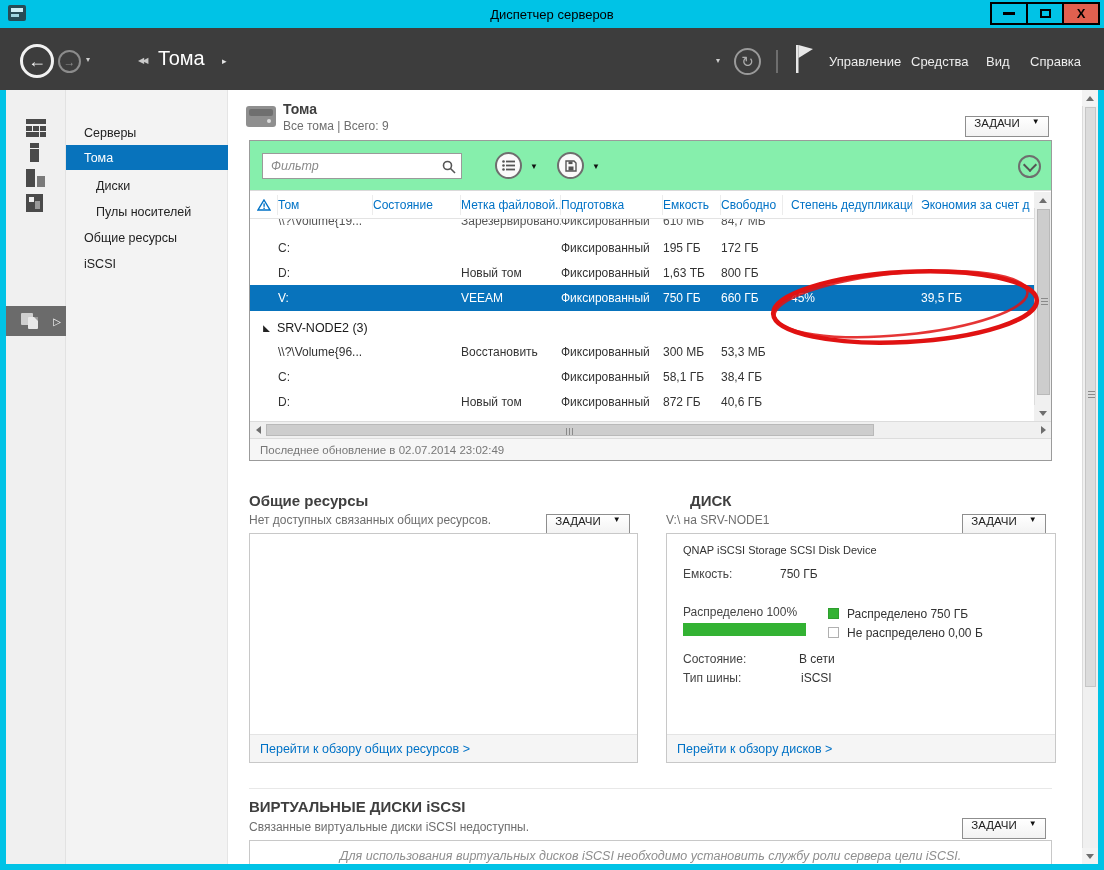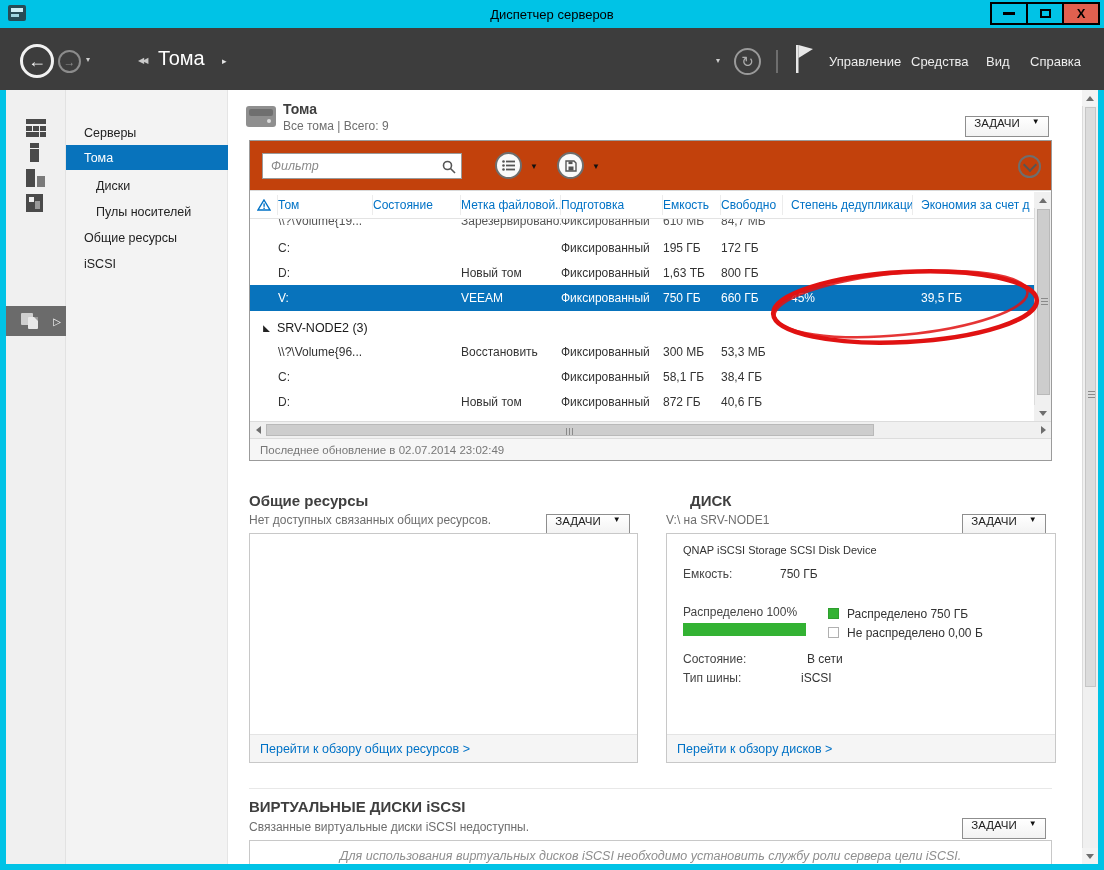--- a/index.html
+++ b/index.html
@@ -53,21 +53,21 @@
   .tasks-btn{display:flex;justify-content:center;gap:12px;width:84px;height:21px;border:1px solid #8E8E8E;background:linear-gradient(#FFFFFF,#F2F2F2);font-size:11.5px;color:#222;box-sizing:border-box;cursor:default}
   .tasks-btn .cv{font-size:8px;color:#111}
   .link{font-size:12.5px;color:#0072C6;cursor:pointer}
   
   .vol-head-icon{left:246px;top:106px;width:30px;height:21px;background:#8F8F8F;border-radius:3px}
   .vol-head-icon:before{content:"";position:absolute;left:3px;top:3px;width:24px;height:7px;background:#6F6F6F;border-radius:2px}
   .vol-head-icon:after{content:"";position:absolute;right:5px;bottom:4px;width:4px;height:4px;border-radius:50%;background:#DDD}
   .vol-title{left:283px;top:101px;font-size:14px;font-weight:bold;color:#3F3F3F}
   .vol-sub{left:283px;top:119px;font-size:12px;color:#6E6E6E}
   .tile{left:249px;top:140px;width:803px;height:321px;border:1px solid #9B9B9B;background:#FFF;box-sizing:border-box}
-  .toolbar{position:absolute;left:0;top:0;width:801px;height:50px;background:#c2410c;border-bottom:1px solid #DADADA;box-sizing:border-box}
+  .toolbar{position:absolute;left:0;top:0;width:801px;height:50px;background:#86efac;border-bottom:1px solid #DADADA;box-sizing:border-box}
   .filter-input{position:absolute;left:12px;top:12px;width:200px;height:26px;border:1px solid #9A9A9A;box-sizing:border-box;padding:0 26px 0 8px;font-size:12.5px;font-family:"Liberation Sans",sans-serif}
   .filter-input::placeholder{font-style:italic;color:#8A8A8A}
   .rnd{position:absolute;top:11px;width:27px;height:27px;border:2px solid #6E6E6E;border-radius:50%;background:#FAFAFA;box-sizing:border-box;display:flex;align-items:center;justify-content:center}
   .rnd-caret{position:absolute;top:21px;font-size:8px;color:#111}
   .collapse-btn{position:absolute;top:14px;left:768px;width:23px;height:23px;border:2px solid #6E6E6E;border-radius:50%;box-sizing:border-box;display:flex;align-items:center;justify-content:center}
   .chev{width:8px;height:8px;border-right:2px solid #555;border-bottom:2px solid #555;transform:rotate(45deg);margin-top:-4px}
   .grid9{display:grid;grid-template-columns:28px 95px 88px 100px 102px 58px 62px 130px 1fr;align-items:center}
   .thead{position:absolute;left:0;top:50px;width:785px;height:28px;border-bottom:1px solid #E3E3E3;box-sizing:border-box}
   .thead .hc{font-size:12px;color:#0072C6;border-right:1px solid #ECECEC;height:20px;display:flex;align-items:center;overflow:hidden;white-space:nowrap}
   .vrow{position:absolute;left:0;width:785px;height:25px;font-size:12px;color:#333}
@@ -408,21 +408,21 @@
   <div style="position:absolute;left:16px;top:10px;font-size:11px;color:#333">QNAP iSCSI Storage SCSI Disk Device</div>
   <div class="kv-label" style="position:absolute;left:16px;top:33px">Емкость:</div>
   <div class="kv-val" style="position:absolute;left:113px;top:33px">750 ГБ</div>
   <div class="kv-label" style="position:absolute;left:16px;top:71px">Распределено 100%</div>
   <div class="green-bar"></div>
   <span class="legend-sq" style="position:absolute;left:161px;top:74px;background:#33B233;border:1px solid #2E9E2E"></span>
   <div class="kv-val" style="position:absolute;left:180px;top:73px">Распределено 750 ГБ</div>
   <span class="legend-sq" style="position:absolute;left:161px;top:93px;background:#FFF;border:1px solid #B0B0B0"></span>
   <div class="kv-val" style="position:absolute;left:180px;top:92px">Не распределено 0,00 Б</div>
   <div class="kv-label" style="position:absolute;left:16px;top:118px">Состояние:</div>
-  <div class="kv-val" style="position:absolute;left:140px;top:118px">В сети</div>
+  <div class="kv-val" style="position:absolute;left:132px;top:118px">В сети</div>
   <div class="kv-label" style="position:absolute;left:16px;top:137px">Тип шины:</div>
   <div class="kv-val" style="position:absolute;left:134px;top:137px">iSCSI</div>
   <div class="panel-footer">
     <span class="link">Перейти к обзору дисков &gt;</span>
   </div>
 </div>
 
 <div class="abs divider"></div>
 <div class="abs sec-title" style="left:249px;top:798px">ВИРТУАЛЬНЫЕ ДИСКИ iSCSI</div>
 <div class="abs sec-sub" style="left:249px;top:820px">Связанные виртуальные диски iSCSI недоступны.</div>

